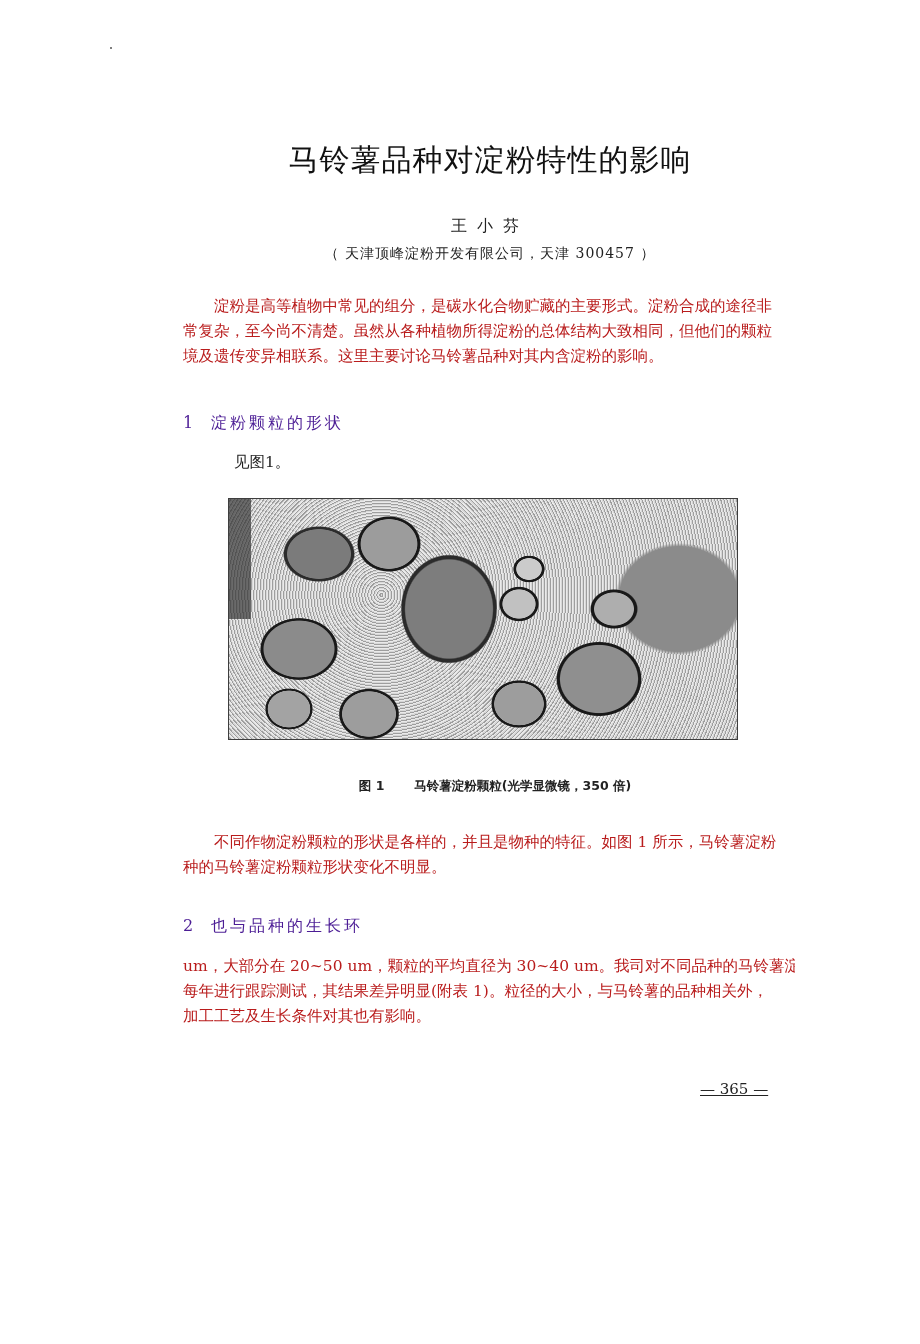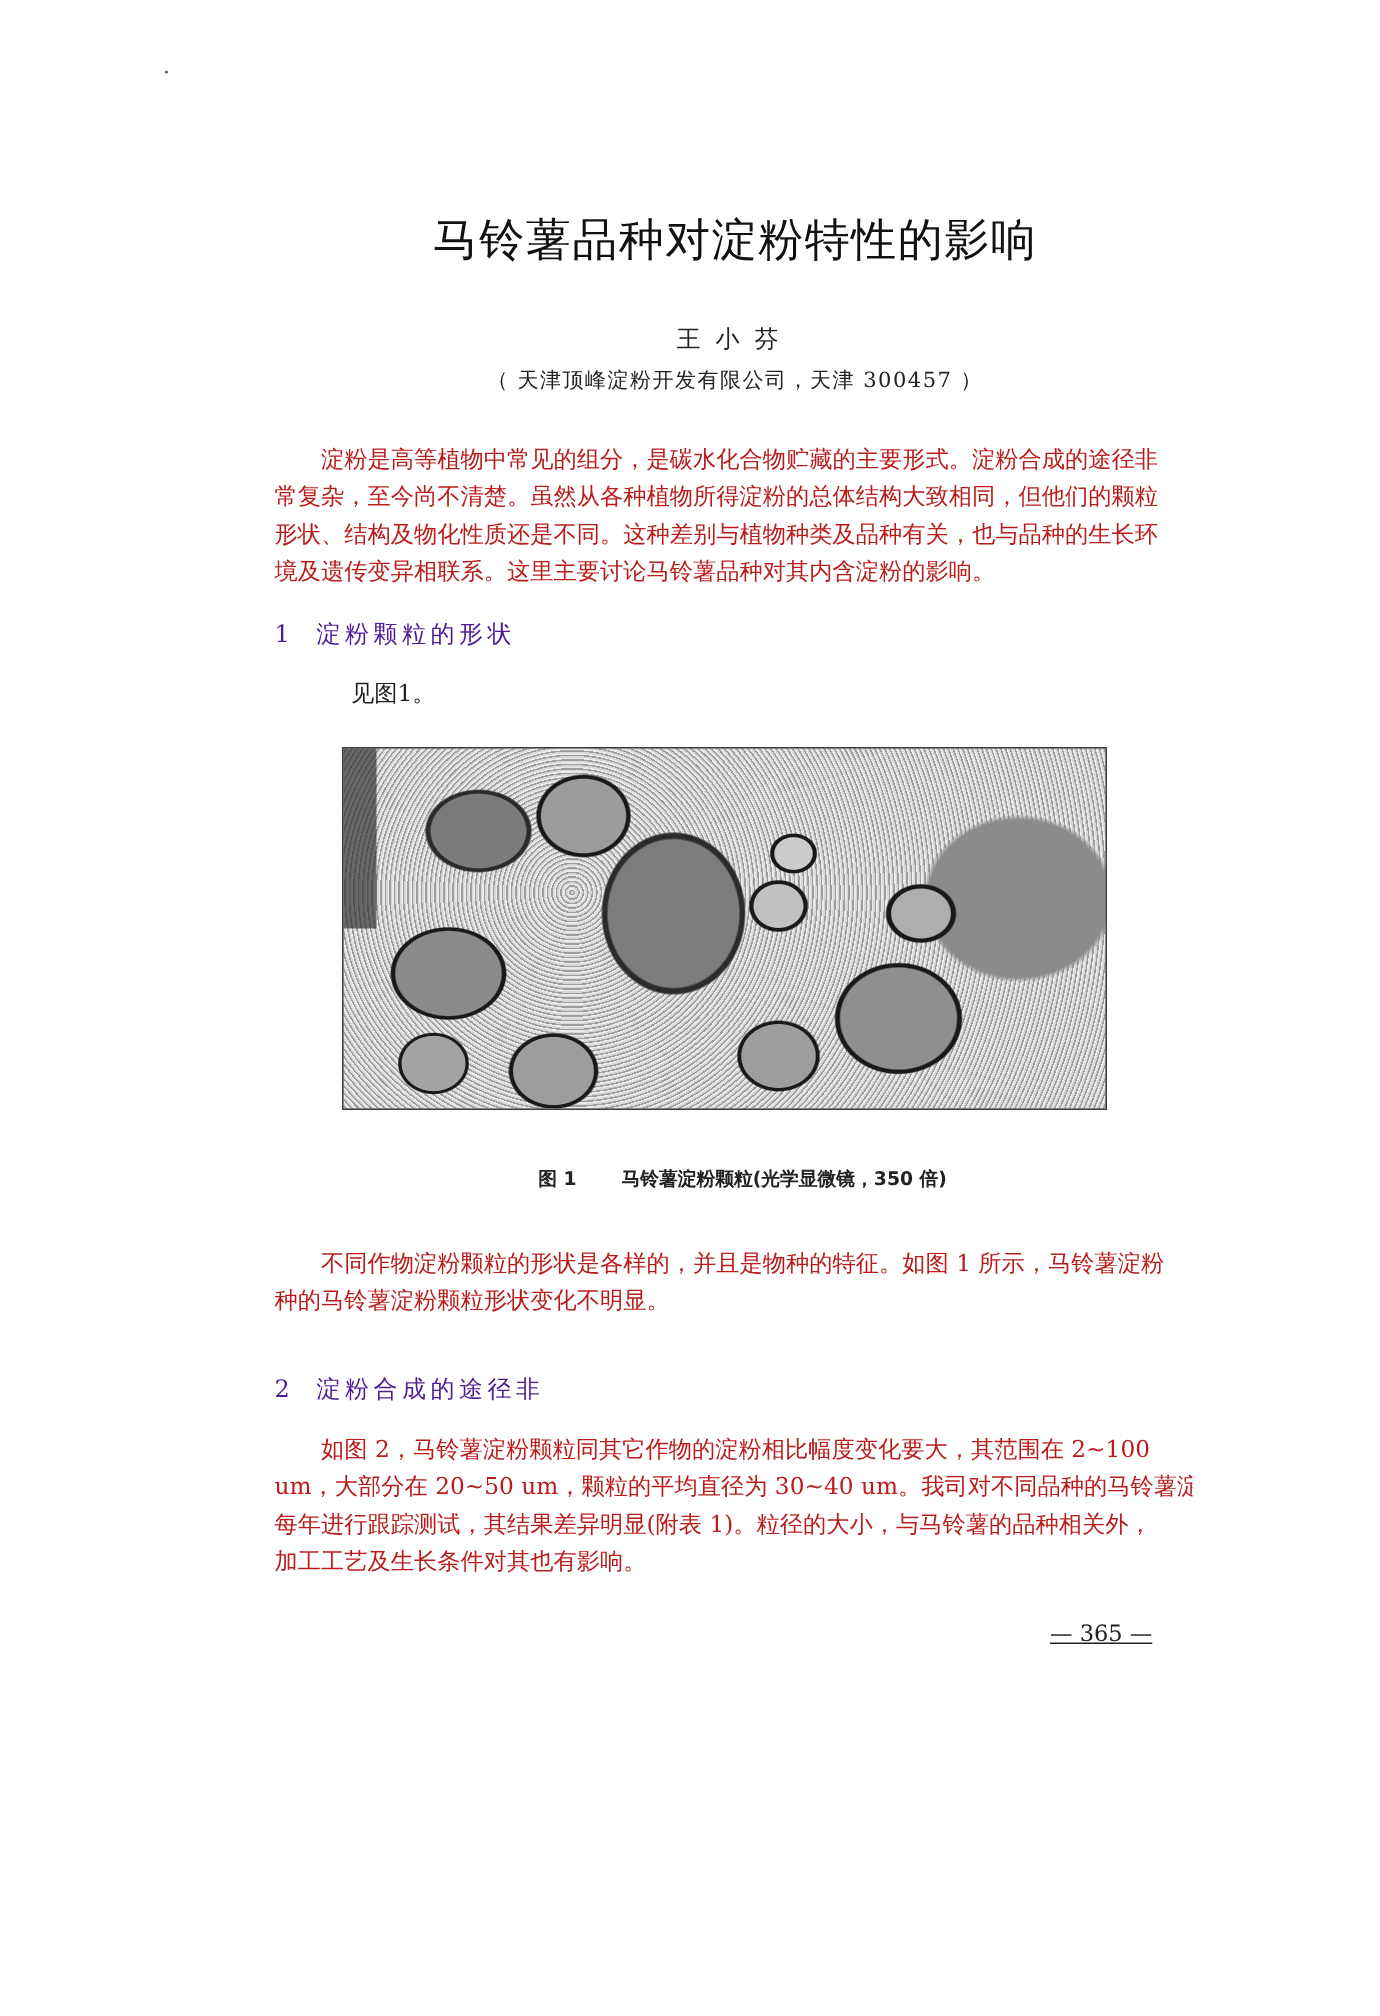--- a/index.html
+++ b/index.html
@@ -78,21 +78,20 @@
 
   <span class="speck" style="left:110px;top:47px;"></span>
 
   <div class="abs title">马铃薯品种对淀粉特性的影响</div>
   <div class="abs author">王小芬</div>
   <div class="abs affil">（ 天津顶峰淀粉开发有限公司，天津   300457 ）</div>
 
   <div class="abs para" style="top:294px;">
     <span class="line indent">淀粉是高等植物中常见的组分，是碳水化合物贮藏的主要形式。淀粉合成的途径非</span>
     <span class="line">常复杂，至今尚不清楚。虽然从各种植物所得淀粉的总体结构大致相同，但他们的颗粒</span>
-    <span class="line">形状、结构及物化性质还是不同。这种差别与植物种类及品种有关，也与品种的生长环</span>
     <span class="line">境及遗传变异相联系。这里主要讨论马铃薯品种对其内含淀粉的影响。</span>
   </div>
 
   <div class="abs heading" style="top:413px;">
     <span class="num">1</span><span>淀粉颗粒的形状</span>
   </div>
 
   <div class="abs seefig" style="top:452px;margin-left:20px;">见图1。</div>
 
   <div class="abs figure"></div>
@@ -100,24 +99,23 @@
   <div class="abs caption">
     <span class="figno">图 1</span><span>马铃薯淀粉颗粒(光学显微镜，350 倍)</span>
   </div>
 
   <div class="abs para" style="top:830px;">
     <span class="line indent">不同作物淀粉颗粒的形状是各样的，并且是物种的特征。如图 1 所示，马铃薯淀粉</span>
     <span class="line">种的马铃薯淀粉颗粒形状变化不明显。</span>
   </div>
 
   <div class="abs heading" style="top:916px;">
-    <span class="num">2</span><span>淀粉合成的途径非</span>
+    <span class="num">2</span><span>也与品种的生长环</span>
   </div>
 
   <div class="abs para" style="top:954px;">
-    <span class="line indent">如图 2，马铃薯淀粉颗粒同其它作物的淀粉相比幅度变化要大，其范围在 2~100</span>
     <span class="line">um，大部分在 20~50 um，颗粒的平均直径为 30~40 um。我司对不同品种的马铃薯淀粉</span>
     <span class="line">每年进行跟踪测试，其结果差异明显(附表 1)。粒径的大小，与马铃薯的品种相关外，</span>
     <span class="line">加工工艺及生长条件对其也有影响。</span>
   </div>
 
   <div class="abs pagenum">— 365 —</div>
 </div>
 
 </body></html>

